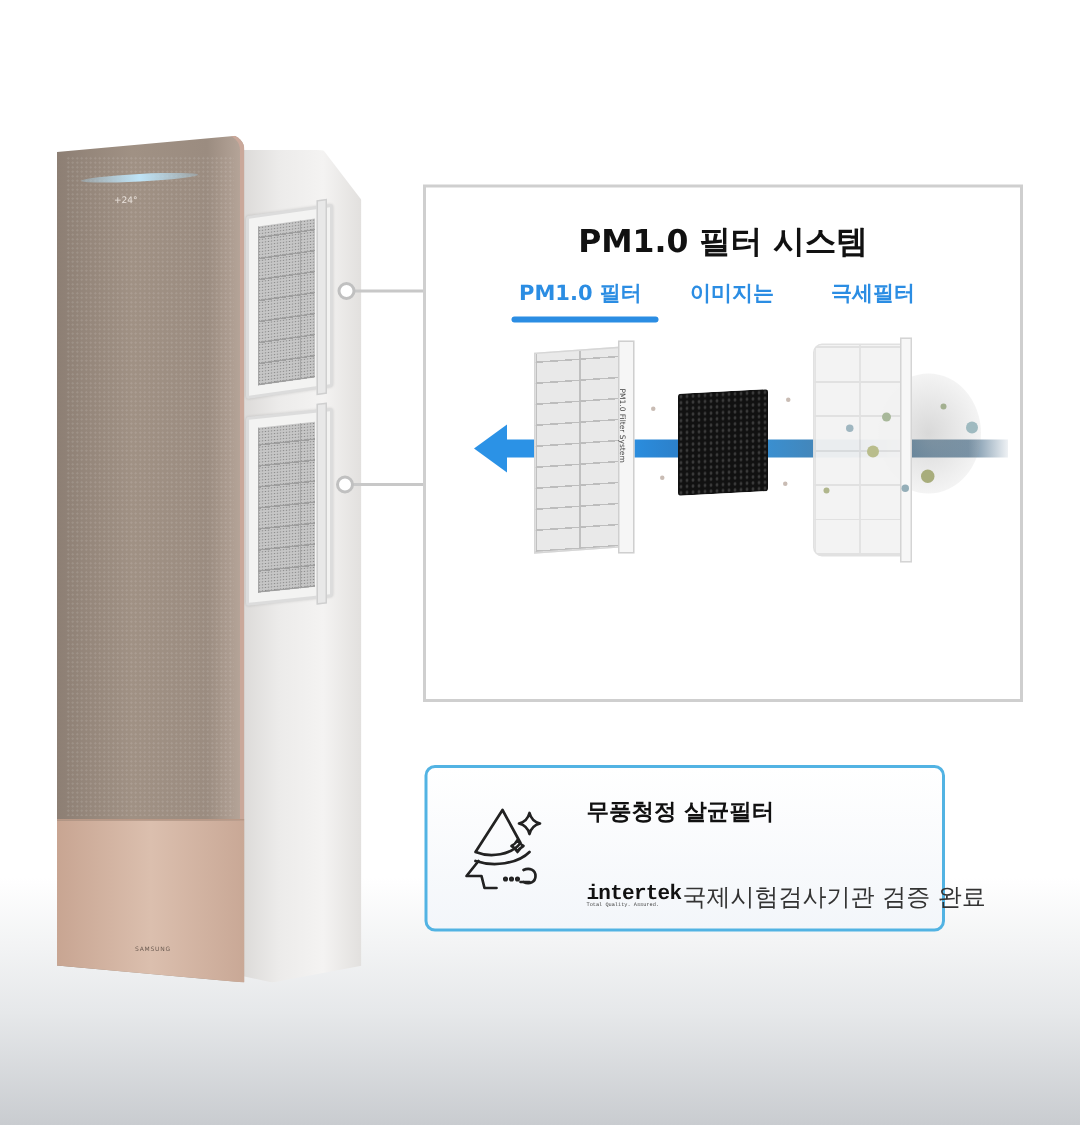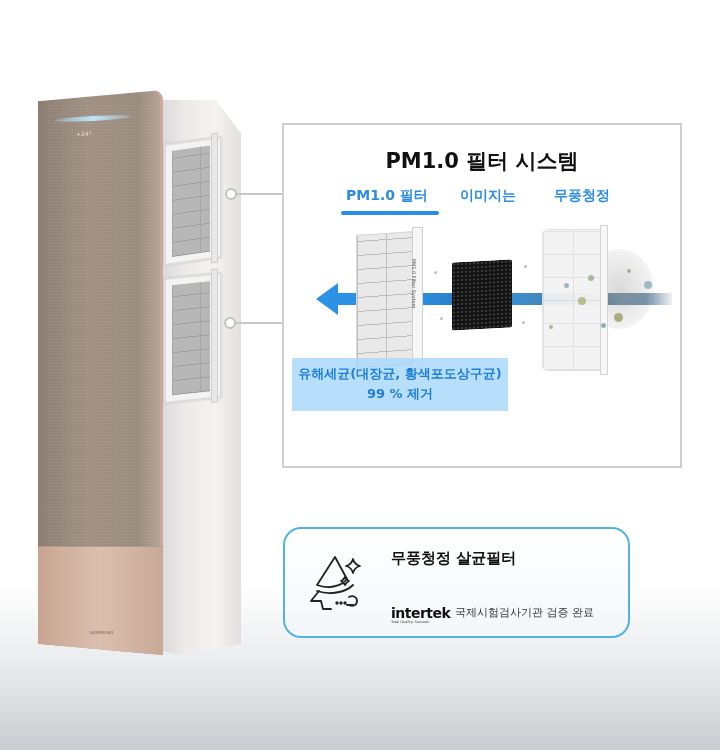--- a/index.html
+++ b/index.html
@@ -59,30 +59,30 @@
       repeating-linear-gradient(90deg,#e2e2e2 0 1px,transparent 1px 30px),#f3f3f3;
     border:1px solid #e0e0e0;border-radius:6px 0 0 6px;opacity:0.95;}
   .fine-frame{position:absolute;left:316px;top:0;width:6px;height:148px;background:#f7f7f7;border:1px solid #d4d4d4;}
   .dust{position:absolute;border-radius:50%;}
   .smoke{position:absolute;left:300px;top:24px;width:70px;height:80px;border-radius:50%;
     background:radial-gradient(rgba(170,170,170,0.45),rgba(200,200,200,0));}
   .highlight{position:absolute;left:8px;top:233px;width:216px;height:53px;background:rgba(170,216,250,0.85);}
   .hl-text{position:absolute;left:0;right:0;text-align:center;font-size:13px;font-weight:bold;color:#1f7fd6;}
   .note{position:absolute;left:0;right:0;text-align:center;font-size:13px;color:#444;}
   
-  .card2{left:283px;top:527px;width:347px;height:111px;border:2px solid #52b3e3;border-radius:18px;box-sizing:border-box;
+  .card2{left:283px;top:510px;width:347px;height:111px;border:2px solid #52b3e3;border-radius:7px;box-sizing:border-box;
     background:linear-gradient(180deg,#ffffff 0%,#f3f6fa 100%);}
   .c2-title{position:absolute;left:106px;top:20px;font-size:15px;font-weight:bold;color:#111;}
   .c2-line2{position:absolute;left:106px;top:48px;font-size:12px;white-space:nowrap;}
   .c2-blue{color:#1f7fd6;font-weight:bold;}
   .c2-gray{color:#333;}
-  .intertek{position:absolute;left:106px;top:74px;}
+  .intertek{position:absolute;left:106px;top:74px;font-family:Liberation Mono, monospace;}
   .intertek-logo{font-size:14px;font-weight:bold;color:#111;letter-spacing:-0.5px;}
   .intertek-tag{font-size:3.5px;color:#444;display:block;margin-top:-2px;}
-  .c2-cert{position:absolute;left:170px;top:76px;font-size:11px;color:#333;white-space:nowrap;}
+  .c2-cert{position:absolute;left:170px;top:76px;font-size:16px;color:#333;white-space:nowrap;}
   .c2-icon{position:absolute;left:22px;top:22px;width:60px;height:60px;}
 </style>
 </head>
 <body>
 
 <div class="abs unit-body">
   <div class="side-panel"></div>
   <div class="front">
     <div class="front-mesh"></div>
     <div class="led"></div>
@@ -104,21 +104,21 @@
 <div class="abs conn-line" style="left:234px;top:193px;width:48px;"></div>
 <div class="abs conn-dot" style="left:225px;top:188px;"></div>
 <div class="abs conn-line" style="left:233px;top:322px;width:49px;"></div>
 <div class="abs conn-dot" style="left:224px;top:317px;"></div>
 
 <div class="abs card1">
   <div class="card1-title">PM1.0 필터 시스템</div>
   <div class="tabs">
     <span class="tab" style="left:62px;">PM1.0 필터</span>
     <span class="tab" style="left:176px;">이미지는</span>
-    <span class="tab" style="left:270px;">무풍청정</span>
+    <span class="tab" style="left:270px;">극세필터</span>
     <div class="tab-underline"></div>
   </div>
 
   <div class="illus">
 
     <div class="stream" style="left:52px;width:86px;background:linear-gradient(90deg,#2b92e6 0%,#2b92e6 60%,rgba(43,146,230,0.2) 100%);"></div>
     <div class="arrow-head"></div>
     <div class="stream" style="left:136px;width:90px;background:linear-gradient(90deg,#2a8ee0,#2f6fae 80%,rgba(47,111,174,0.3));"></div>
     <div class="stream" style="left:228px;width:95px;background:linear-gradient(90deg,#3a8fd0,#4b7fa8 60%,rgba(90,130,160,0.2));"></div>
     <div class="stream" style="left:322px;width:66px;background:linear-gradient(90deg,#4d7795,#6e8ca3 60%,rgba(200,210,220,0.3));"></div>
@@ -140,24 +140,20 @@
     <div class="dust" style="left:317px;top:98px;width:5px;height:5px;background:#94aeb8;"></div>
     <div class="dust" style="left:360px;top:56px;width:8px;height:8px;background:#9fbac0;"></div>
     <div class="dust" style="left:343px;top:44px;width:4px;height:4px;background:#a3b090;"></div>
     <div class="dust" style="left:265px;top:100px;width:4px;height:4px;background:#b0b68c;"></div>
     <div class="dust" style="left:150px;top:46px;width:3px;height:3px;background:#c9bcb4;"></div>
     <div class="dust" style="left:156px;top:92px;width:3px;height:3px;background:#c9bcb4;"></div>
     <div class="dust" style="left:240px;top:40px;width:3px;height:3px;background:#c9bcb4;"></div>
     <div class="dust" style="left:238px;top:96px;width:3px;height:3px;background:#c9bcb4;"></div>
   </div>
 
-  <div class="highlight">
-    <div class="hl-text" style="top:7px;">유해세균(대장균, 황색포도상구균)</div>
-    <div class="hl-text" style="top:27px;">99 % 제거</div>
-  </div>
 
 </div>
 
 <div class="abs card2">
   <svg class="c2-icon" viewBox="0 0 60 60" fill="none" stroke="#222" stroke-width="1.8" stroke-linecap="round" stroke-linejoin="round">
     <path d="M28 6 L10 34 C20 38 34 36 40 28 Z"></path>
     <path d="M12 40 L4 50 L14 50 L16 58 L24 58"></path>
     <path d="M10 40 C22 44 38 42 46 34"></path>
     <path d="M46 8 C47 12 49 14 53 15 C49 16 47 18 46 22 C45 18 43 16 39 15 C43 14 45 12 46 8 Z"></path>
     <path d="M38 26 C39 28 40 29 42 30 C40 31 39 32 38 34 C37 32 36 31 34 30 C36 29 37 28 38 26 Z"></path>

